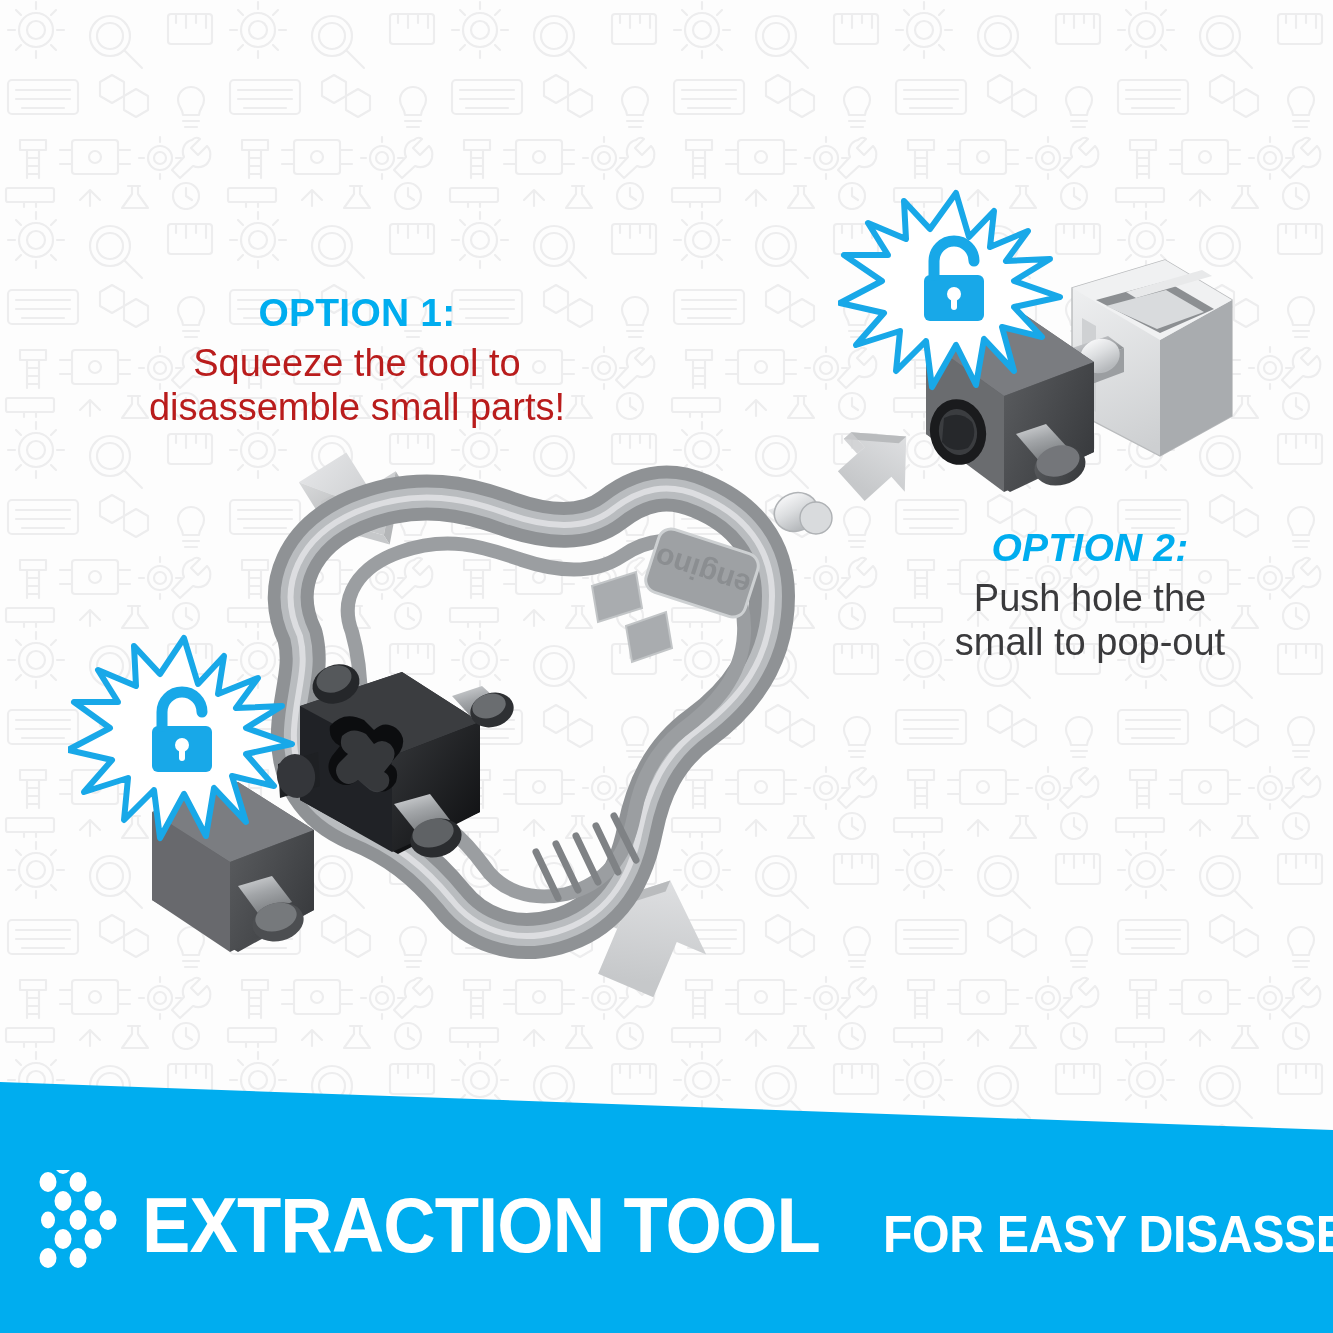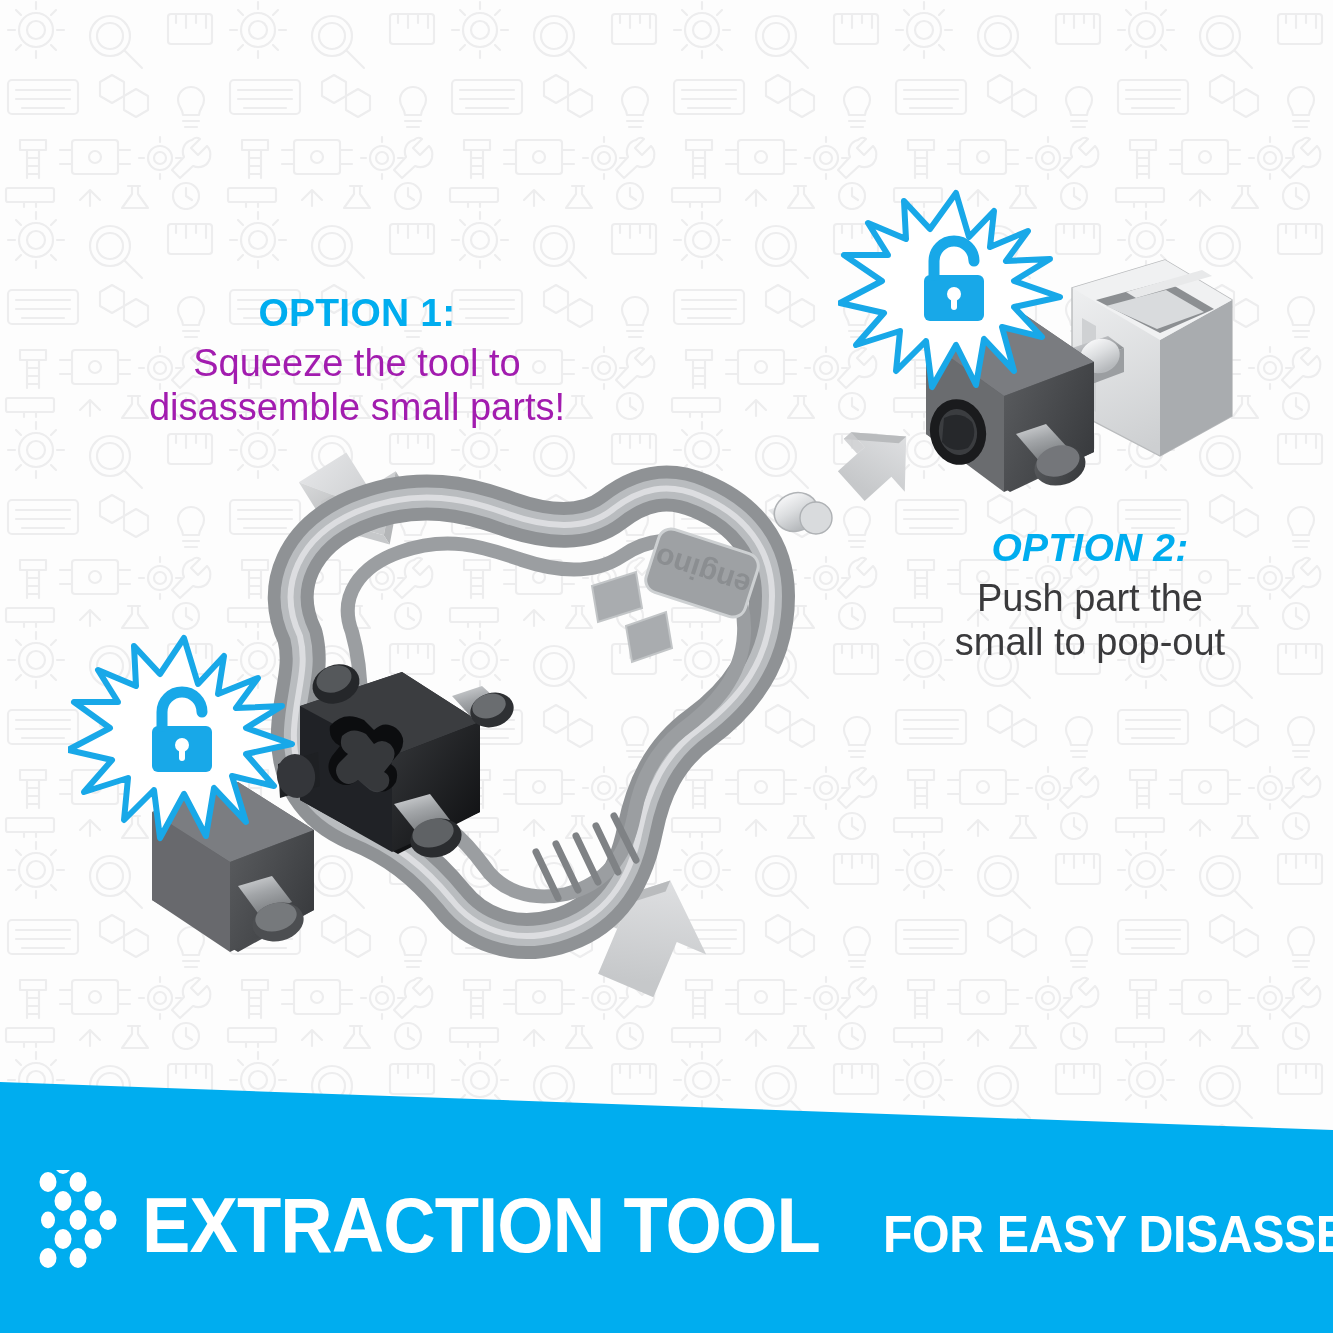--- a/index.html
+++ b/index.html
@@ -431,30 +431,30 @@
                  v-34 a6 6 0 0 1 6 -6 z" fill="#18A8E8"></path>
         <path d="M10 36 v-14 a20 20 0 0 1 40 0" fill="none" stroke="#18A8E8" stroke-width="11" stroke-linecap="round"></path>
         <circle cx="30" cy="55" r="7" fill="#ffffff"></circle>
         <rect x="27" y="58" width="6" height="13" rx="3" fill="#ffffff"></rect>
       </g>
     </svg>
   </div>
 
   <div class="callout" id="callout-1">
     <span class="opt-title" style="color: rgb(0, 173, 239);">OPTION 1:</span>
-    <span class="opt-body" style="color: #a21caf;">
+    <span class="opt-body" style="color: #b91c1c;">
       <span class="opt-body-line">Squeeze the tool to</span>
       <span class="opt-body-line">disassemble small parts!</span>
     </span>
   </div>
 
   <div class="callout" id="callout-2">
     <span class="opt-title" style="color: rgb(0, 173, 239); font-style: italic;">OPTION 2:</span>
     <span class="opt-body" style="color: rgb(58, 58, 60);">
-      <span class="opt-body-line">Push part the</span>
+      <span class="opt-body-line">Push hole the</span>
       <span class="opt-body-line">small to pop-out</span>
     </span>
   </div>
 
   <div id="banner">
     <svg id="banner-shape" viewBox="0 0 1333 273" preserveAspectRatio="none" xmlns="http://www.w3.org/2000/svg" aria-hidden="true">
       <path d="M0 22 L1333 70 L1333 273 L0 273 Z" fill="#00ADEF"></path>
     </svg>
 
     <div id="banner-content">

